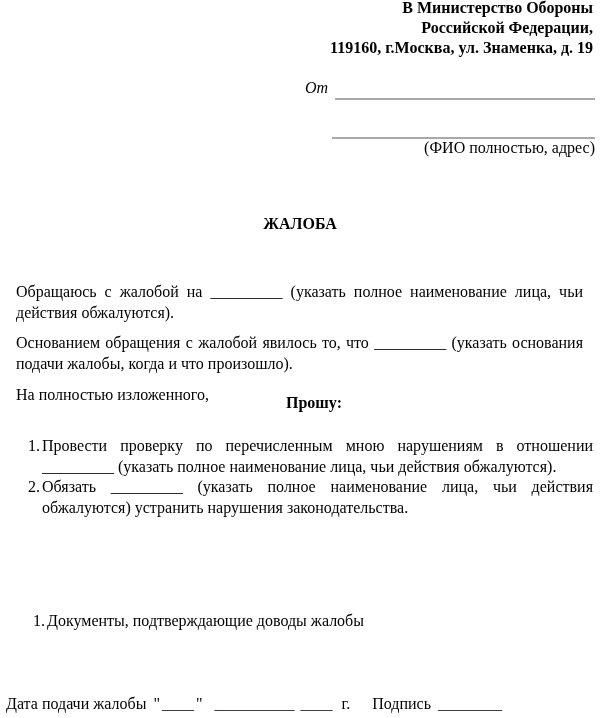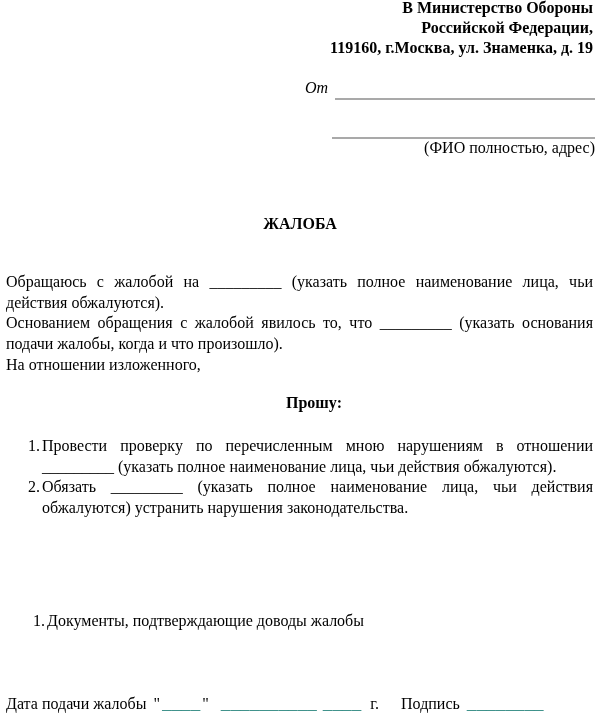--- a/index.html
+++ b/index.html
@@ -8,32 +8,32 @@
     font-family:"Liberation Serif","DejaVu Serif",serif;font-size:16px;overflow:hidden;
   }
   .page > div{position:absolute;}
   .addr{top:-2px;right:7px;text-align:right;font-weight:bold;line-height:20px;}
   .ot{top:78px;left:305px;right:5px;display:flex;align-items:flex-start;line-height:20.7px;font-style:italic;}
   .ot .rule{flex:1;height:20px;margin-left:7px;border-bottom:2px solid #a9a9a9;}
   .fio-rule{top:118px;left:332px;right:5px;height:19px;border-bottom:2px solid #a9a9a9;}
   .fio-cap{top:138px;right:5px;line-height:20.7px;text-align:right;}
   .title{top:214px;left:0;right:0;text-align:center;font-weight:bold;line-height:20.7px;}
   .bodytext{top:272px;left:6px;right:7px;line-height:20.7px;}
-  .bodytext p{margin:0;text-align:justify;}
+  .bodytext p{margin:10px;text-align:justify;}
   .prosh{top:393px;left:0;right:0;text-align:center;font-weight:bold;line-height:20.7px;padding-left:28px;}
   .list{top:436px;left:6px;right:7px;line-height:20.7px;}
   .li{position:relative;padding-left:36px;text-align:justify;}
   .li .num{position:absolute;left:22px;top:0;}
   .dochead{top:576px;left:6px;line-height:20.7px;}
   .dochead .b{font-weight:bold;}
   .doclist{top:611px;left:6px;right:7px;line-height:20.7px;}
   .doclist .li{padding-left:41px;}
   .doclist .num{left:27px;}
   .footer{top:694px;left:6px;right:0;line-height:20.7px;white-space:nowrap;}
-  .blank{color:#0f766e;font-family:Liberation Mono, monospace;}
+  .blank{color:#0f172a;}
   .g-quote1{margin-left:7px;}
   .g-day{margin:0 2px;}
   .g-month{margin-left:12px;}
   .g-year{margin-left:6px;}
   .g-gsuffix{margin-left:9px;}
   .g-sig{margin-left:22px;}
   .g-sigblank{margin-left:7px;}
 </style>
 </head>
 <body>
@@ -53,21 +53,21 @@
 
   <div class="fio-rule"></div>
 
   <div class="fio-cap">(ФИО полностью, адрес)</div>
 
   <div class="title">ЖАЛОБА</div>
 
   <div class="bodytext">
     <p>Обращаюсь с жалобой на _________ (указать полное наименование лица, чьи действия обжалуются).</p>
     <p>Основанием обращения с жалобой явилось то, что _________ (указать основания подачи жалобы, когда и что произошло).</p>
-    <p>На отношении изложенного,</p>
+    <p>На полностью изложенного,</p>
   </div>
 
   <div class="prosh">Прошу:</div>
 
   <div class="list">
     <div class="li"><span class="num">1.</span><span>Провести проверку по перечисленным мною нарушениям в отношении _________ (указать полное наименование лица, чьи действия обжалуются).</span></div>
     <div class="li"><span class="num">2.</span><span>Обязать _________ (указать полное наименование лица, чьи действия обжалуются) устранить нарушения законодательства.</span></div>
   </div>
 
 

